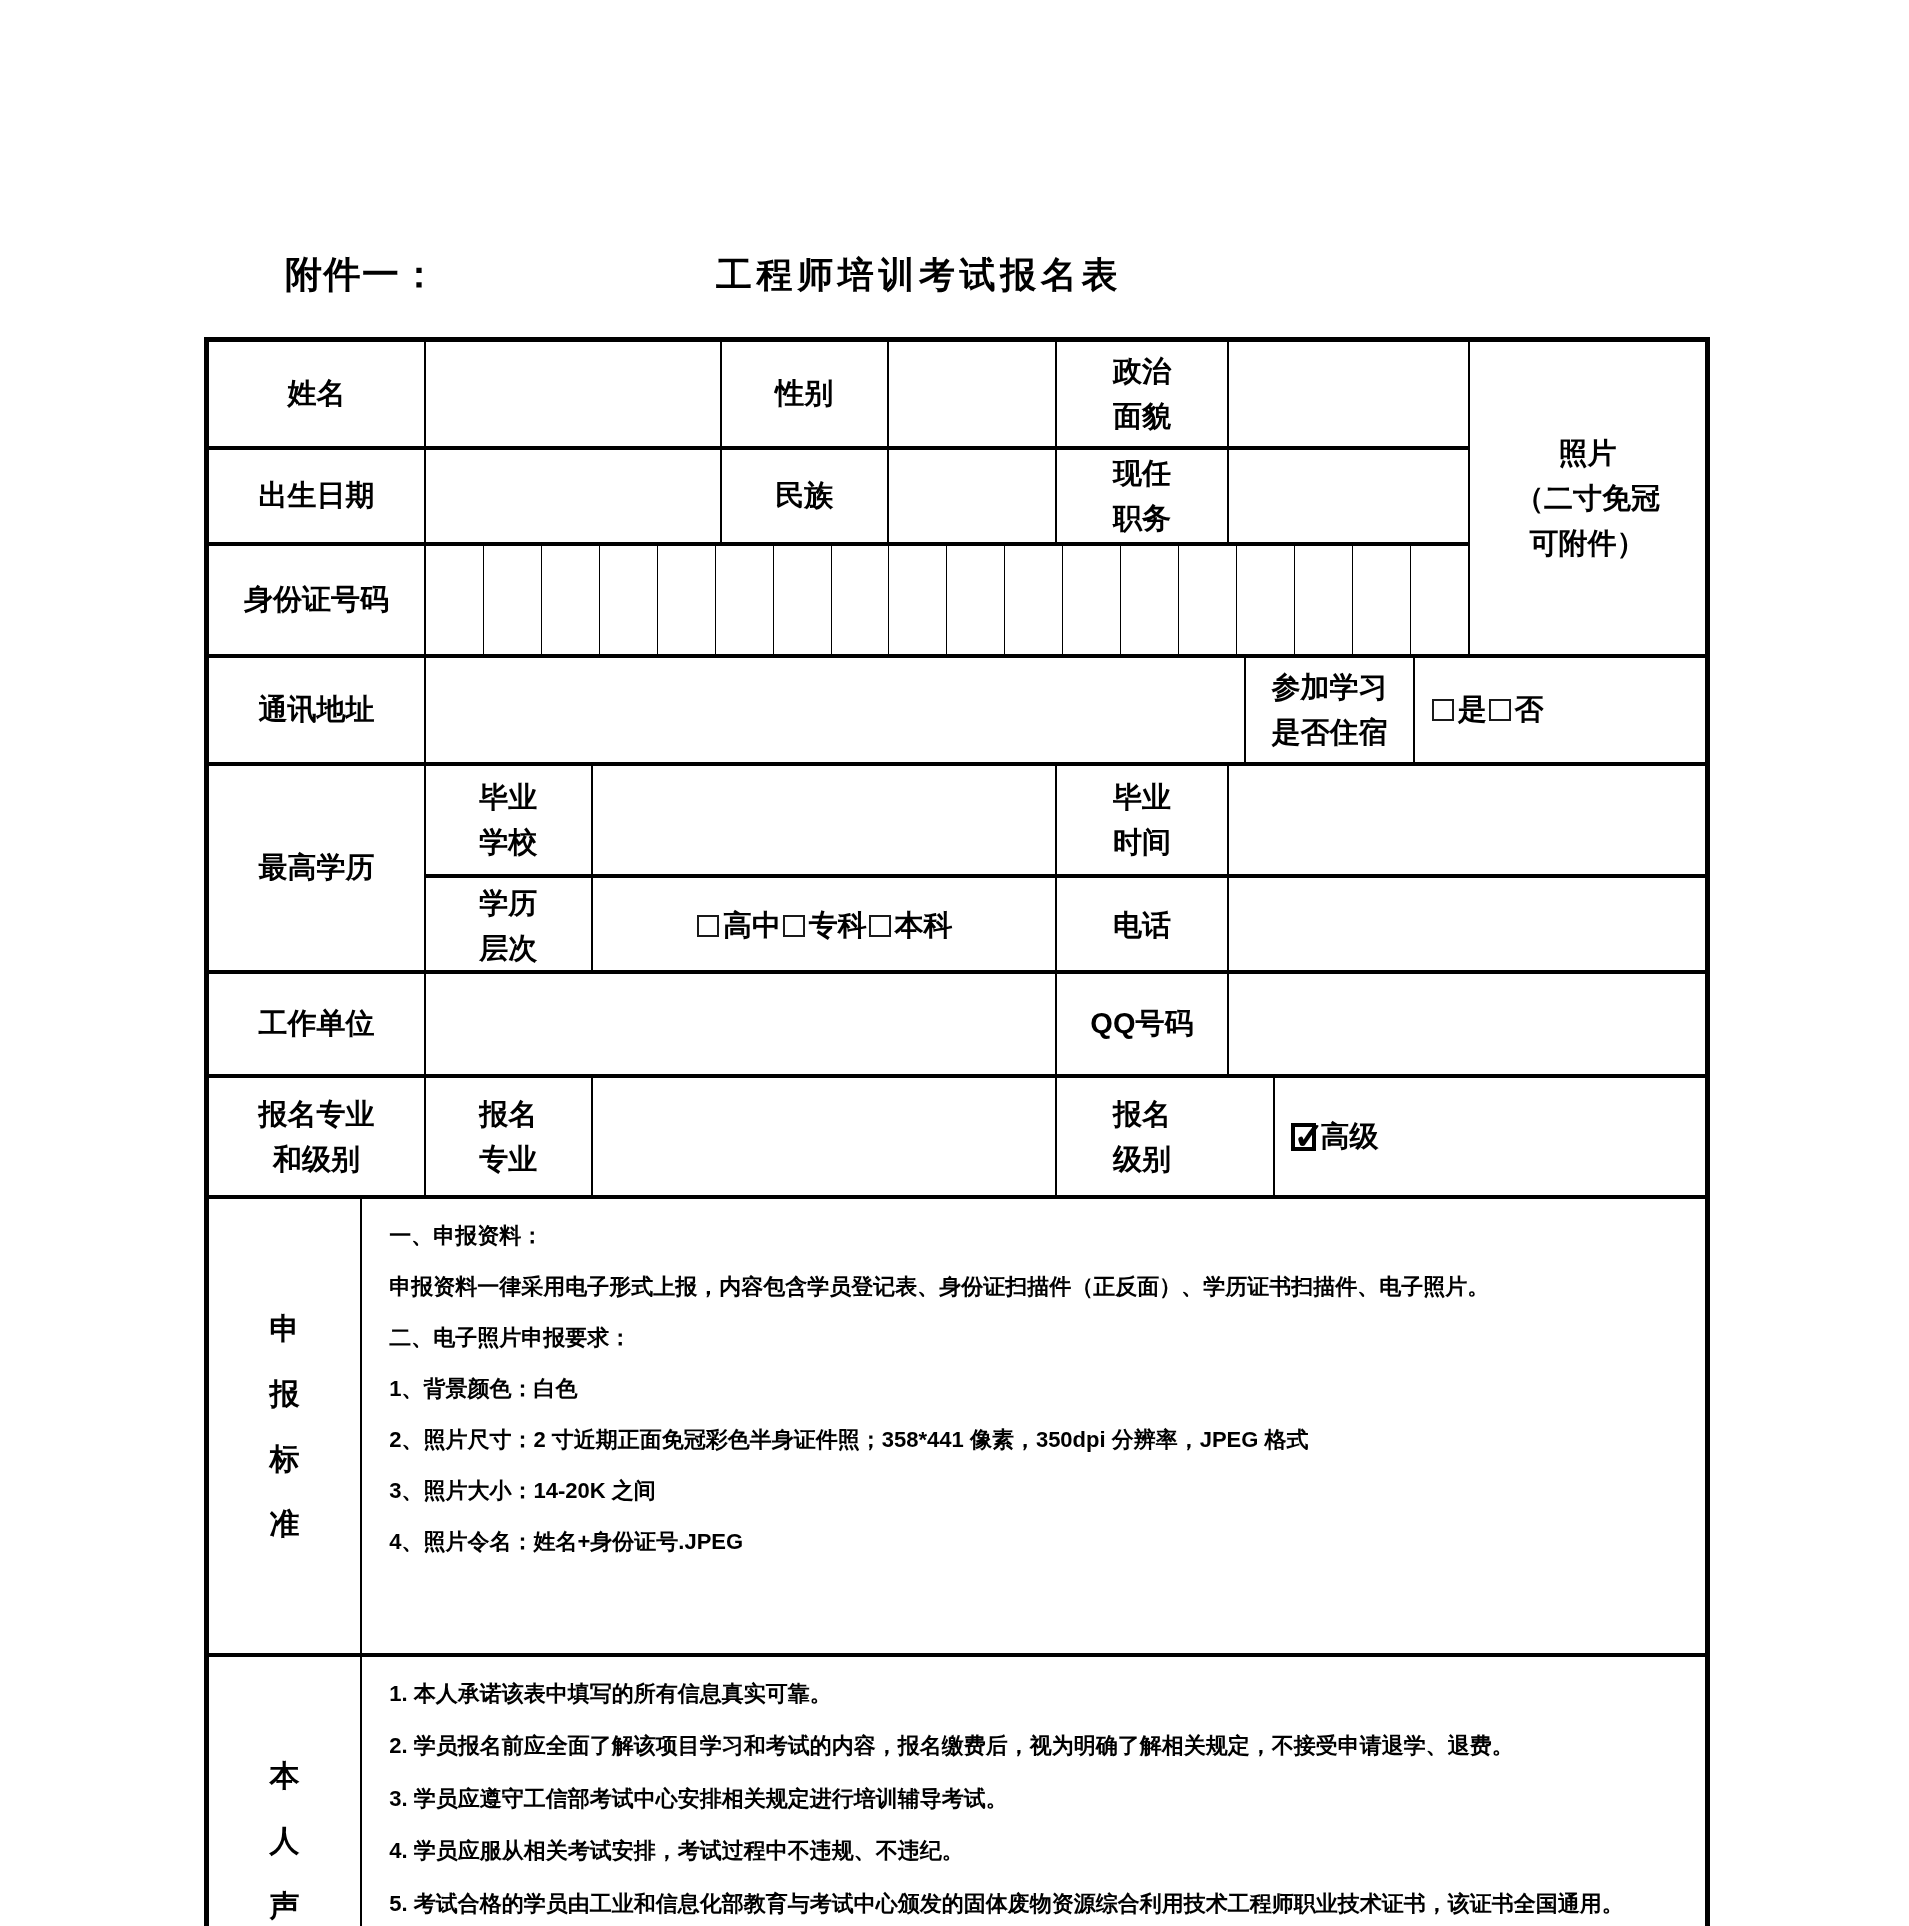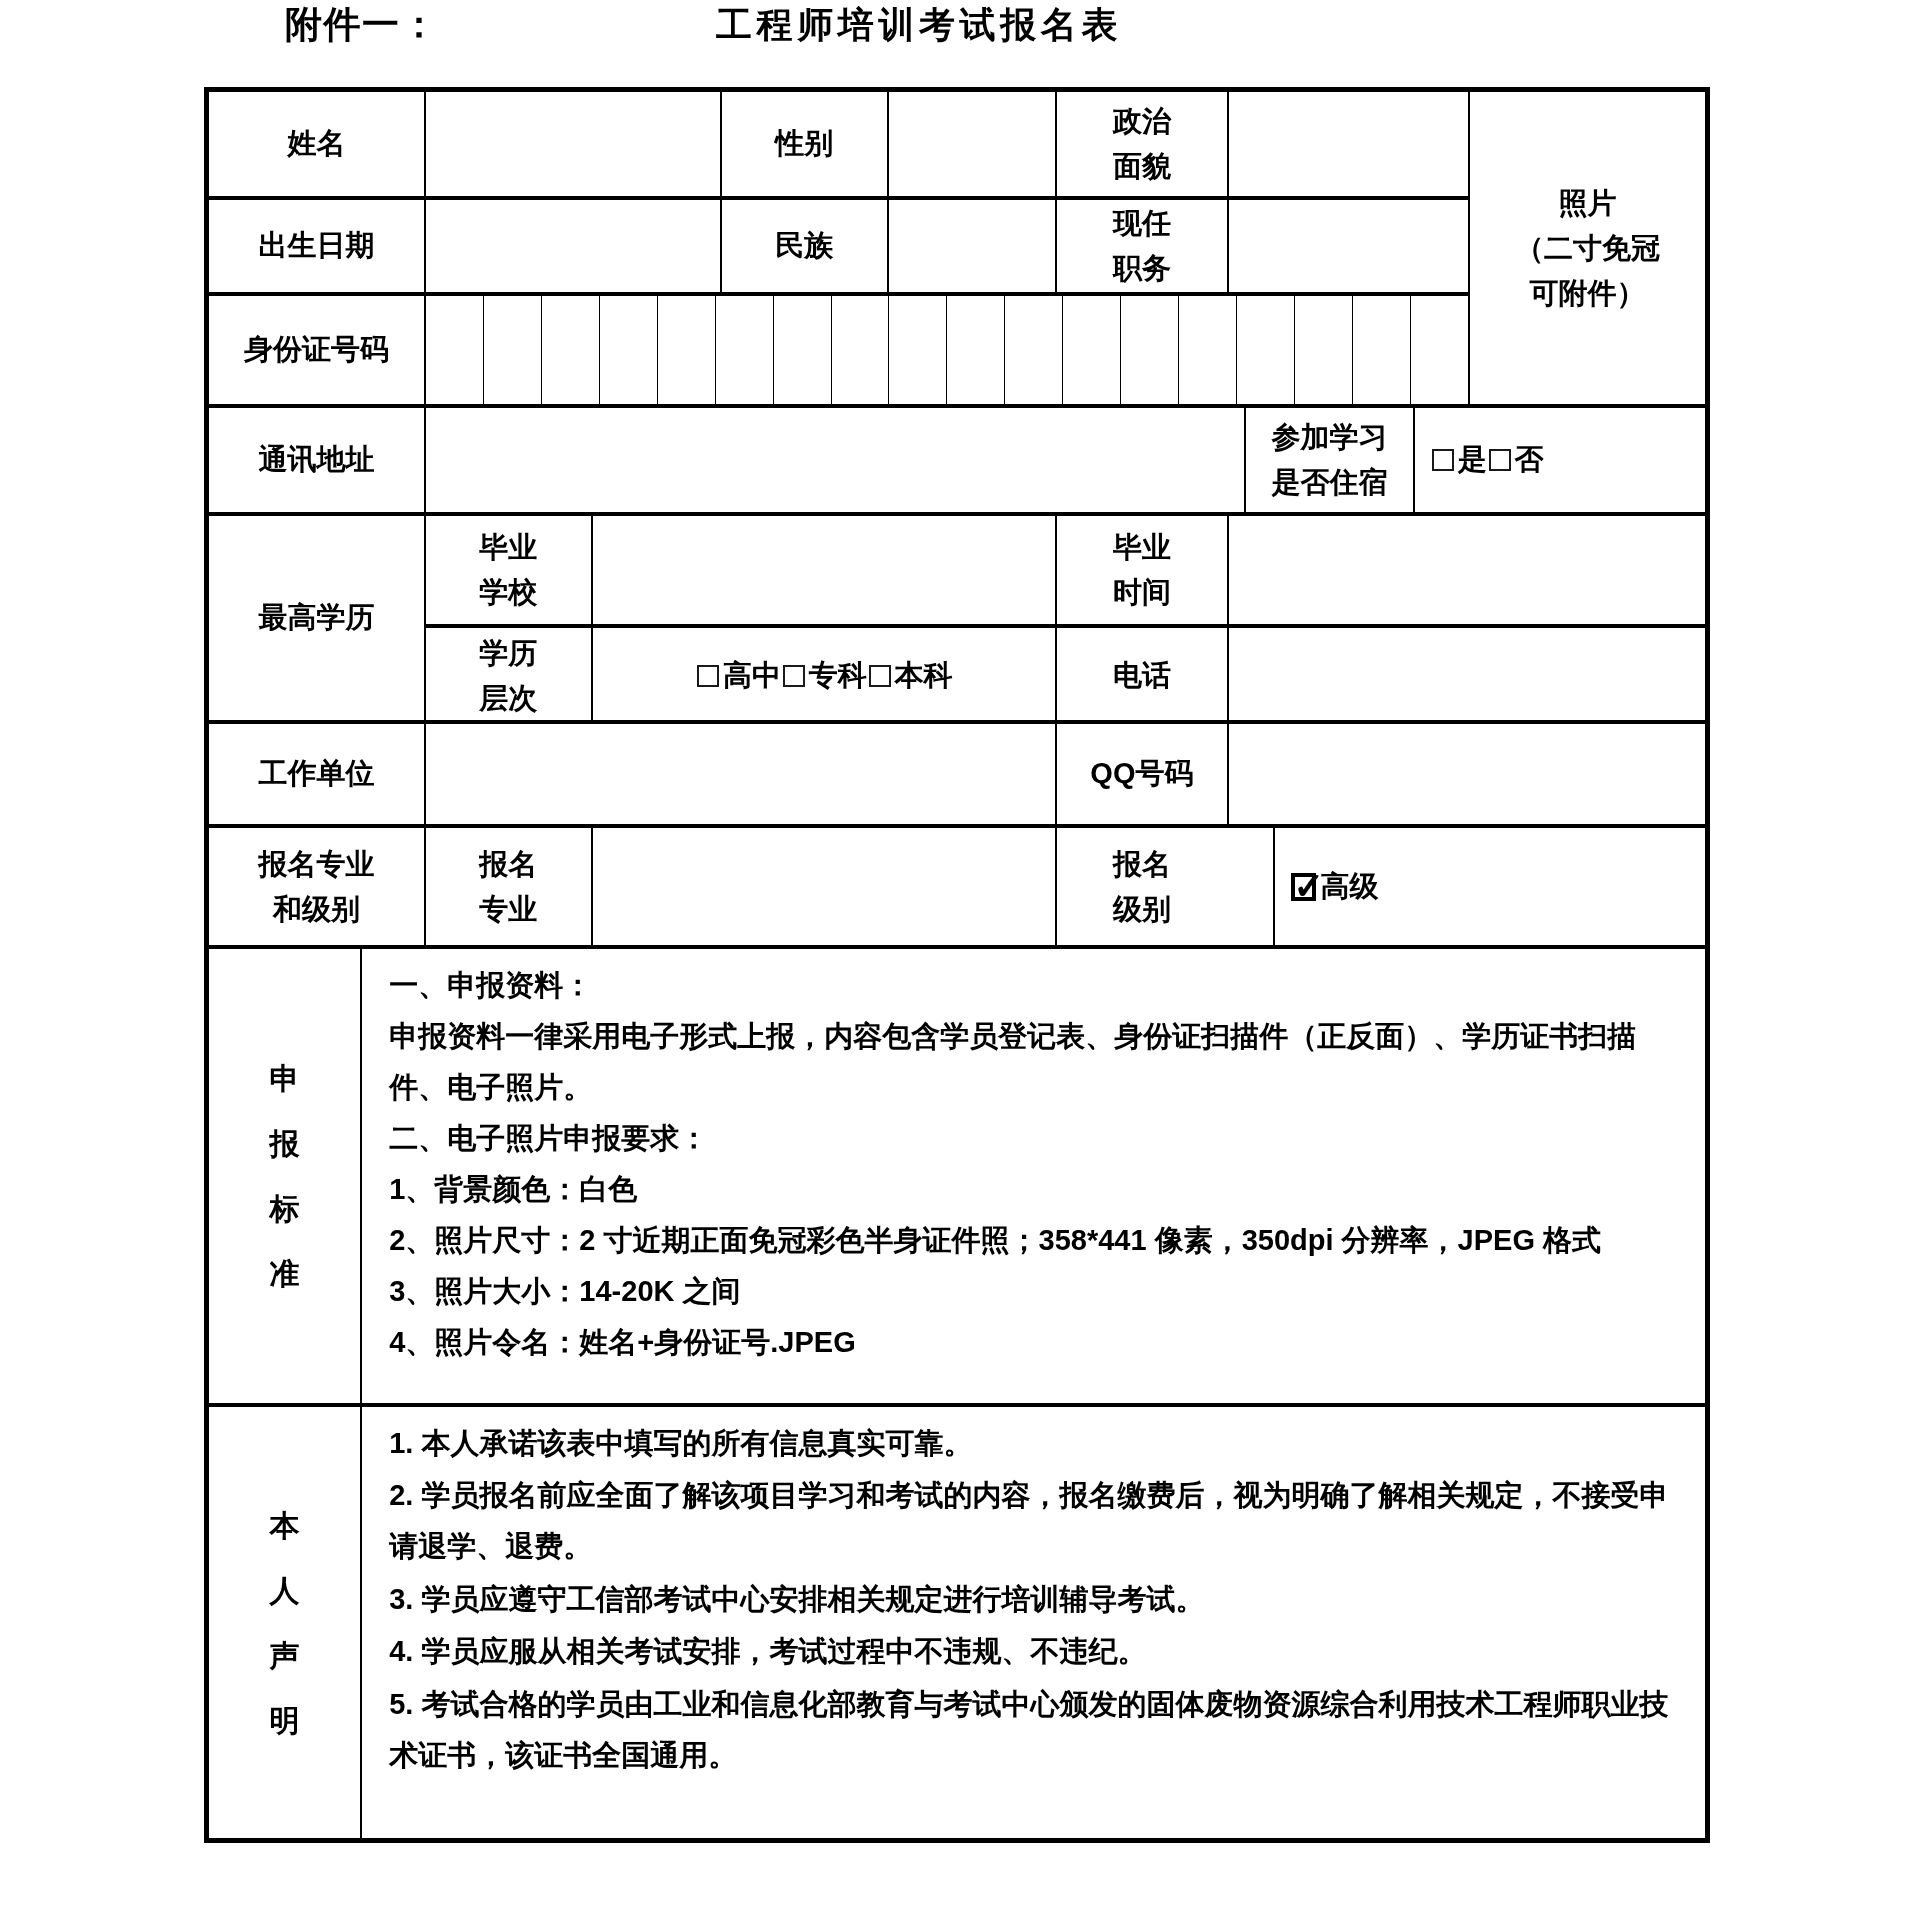--- a/index.html
+++ b/index.html
@@ -2,21 +2,21 @@
 <html lang="zh" style="font-size:6.2px"><head>
 <meta charset="utf-8">
 <style>
   * { margin:0; padding:0; box-sizing:border-box; }
   html,body { background:#888; }
   .page {
     position:relative; width:1909px; height:2702px; background:#ffffff;
     font-family:"Liberation Sans", sans-serif; color:#000; font-weight:bold;
     overflow:hidden;
   }
-  .header { padding-left:285px; display:flex; align-items:baseline; }
+  .header { padding-top:250px; padding-left:285px; display:flex; align-items:baseline; }
   .att { font-size:37px; letter-spacing:1.5px; }
   .title { font-size:36px; letter-spacing:4.6px; margin-left:277px; }
 
   .reg { margin-left:204px; margin-top:37px; width:1506px; border:5.4px solid #000; }
   .trow { display:flex; border-top:4.6px solid #000; }
   .trow:first-child { border-top:0; }
   .subrow { display:flex; border-top:4.6px solid #000; }
   .subrow:first-child { border-top:0; }
 
   .cell { border-left:2.3px solid #000; display:flex; align-items:center; justify-content:center;
@@ -39,21 +39,21 @@
   .hTop{height:312px;} .hEdu{height:208px;}
 
   .photo { width:15.86%; border-left:2.3px solid #000; display:flex; align-items:center;
            justify-content:center; font-size:29px; }
   .idwrap { flex:1; display:flex; min-width:0; border-left:2.3px solid #000; }
   .idcell { flex:1; border-left:1.5px solid #000; }
   .idcell.first { border-left:0; }
 
   .vlab { font-size:30px; line-height:65px; }
 
-  .sec { display:block; padding:10.8px 35px 7.7px 27px; font-size:29px; line-height:51px;
+  .sec { display:block; padding:10.8px 35px 7.7px 27px; font-size:22px; line-height:51px;
          text-align:left; }
   .sec p { margin:0; }
   .dec p { margin-bottom:1.5px; }
 
   .cb { display:inline-block; width:21.6px; height:21.6px; border:2.3px solid #1a1a1a;
         vertical-align:-2.3px; margin:0 3.9px 0 2.3px; background:#fff; }
   .cb-checked { position:relative; width:25px; height:28px; border:4.2px solid #000;
         display:inline-block; vertical-align:-4.6px; margin-right:4.6px; }
   .cb-checked::after { content:"\2713"; position:absolute; top:-11.6px; left:-1.5px;
         font-size:37px; font-weight:bold; color:#000; }

